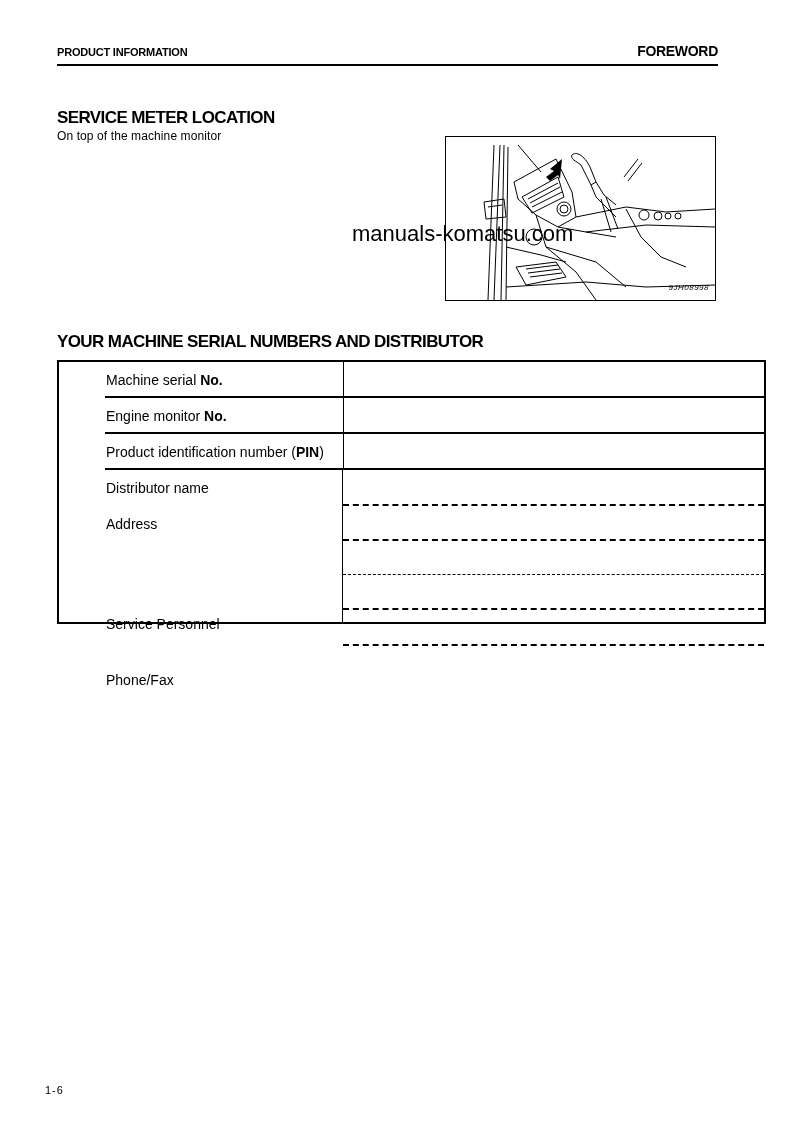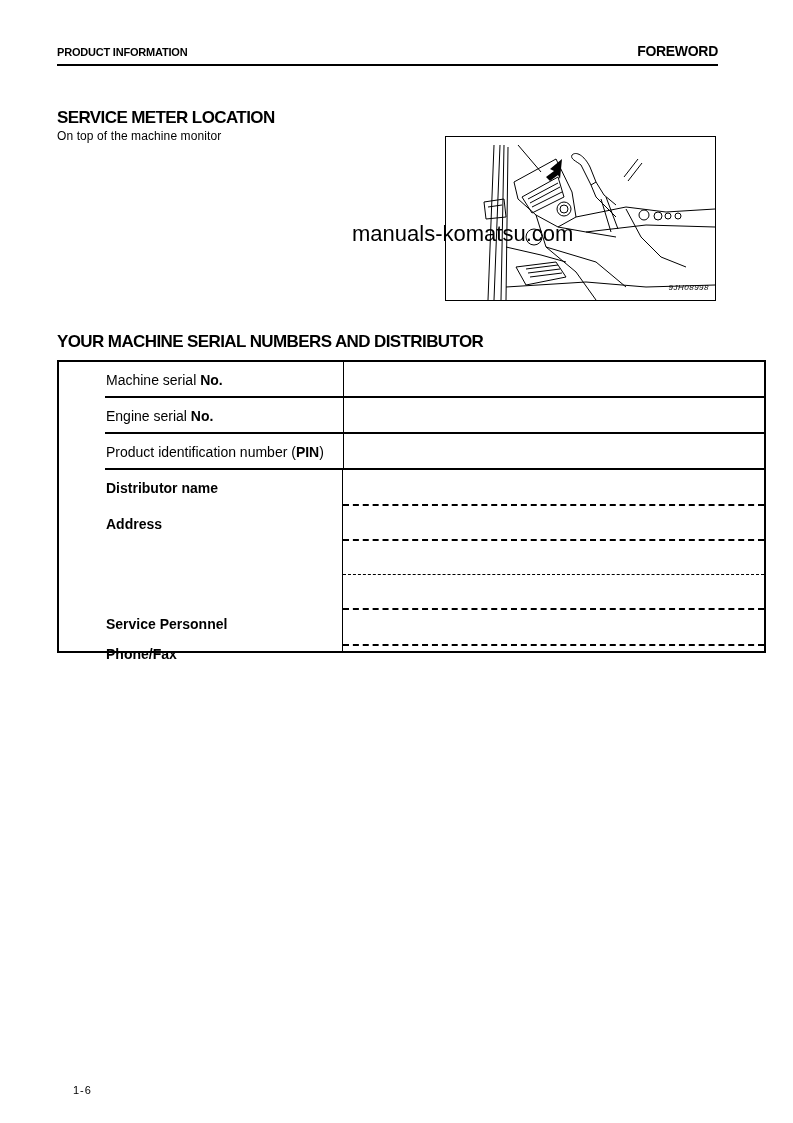--- a/index.html
+++ b/index.html
@@ -14,27 +14,27 @@
     .fig { position: absolute; left: 445px; top: 136px; width: 269px; height: 163px; border: 1px solid #000; overflow: hidden; font-style: italic; }
     .fig svg { position: absolute; left: 0; top: 0; }
     .fig-code { position: absolute; right: 6px; bottom: 8px; font-size: 8px; letter-spacing: 0.5px; }
     .watermark { position: absolute; left: 308px; top: 221px; font-size: 22px; color: #000; letter-spacing: 0px; margin-left: 44px; }
     .sec2 { top: 332px; }
     .tbl { position: absolute; left: 57px; top: 360px; width: 659px; border: 2px solid #000; border-bottom-width: 2px; padding-left: 46px; }
     .row { display: flex; border-bottom: 2px solid #000; height: 34px; }
     .row:last-child { border-bottom: none; }
     .cell-label { width: 237px; border-right: 1px solid #000; padding-left: 1px; font-size: 14px; line-height: 36px; white-space: nowrap; }
     .cell-value { flex: 1; }
-    .dist-block { display: flex; height: 181px; font-weight: bold; }
+    .dist-block { display: flex; height: 152px; }
     .dist-labels { width: 237px; border-right: 1px solid #000; position: relative; font-size: 14px; }
     .dist-labels span { position: absolute; left: 1px; }
     .dist-values { flex: 1; position: relative; }
     .dash { position: absolute; left: 0; right: 0; height: 0; border-top: 2px dashed #000; }
     .dash.thin { border-top-width: 1px; }
-    .pagenum { position: absolute; left: 73px; top: 1084px; font-size: 11px; letter-spacing: 1px; }
+    .pagenum { position: absolute; left: 45px; top: 1084px; font-size: 11px; letter-spacing: 1px; }
     b.strong { font-weight: bold; }
   </style>
 </head>
 <body>
 
 <div class="hdr-left">PRODUCT INFORMATION</div>
 <div class="hdr-right">FOREWORD</div>
 <div class="hdr-rule"></div>
 
 <div class="sec-title sec1">SERVICE METER LOCATION</div>
@@ -89,33 +89,33 @@
 <div class="watermark">manuals-komatsu.com</div>
 
 <div class="sec-title sec2">YOUR MACHINE SERIAL NUMBERS AND DISTRIBUTOR</div>
 
 <div class="tbl">
   <div class="row">
     <div class="cell-label"><span>Machine serial </span><b class="strong">No.</b></div>
     <div class="cell-value"></div>
   </div>
   <div class="row">
-    <div class="cell-label"><span>Engine serial </span><b class="strong">No.</b></div>
+    <div class="cell-label"><span>Engine monitor </span><b class="strong">No.</b></div>
     <div class="cell-value"></div>
   </div>
   <div class="row">
     <div class="cell-label"><span>Product identification number (</span><b class="strong">PIN</b><span>)</span></div>
     <div class="cell-value"></div>
   </div>
   <div class="dist-block">
     <div class="dist-labels">
       <span style="top:10px">Distributor name</span>
       <span style="top:46px">Address</span>
       <span style="top:146px">Service Personnel</span>
-      <span style="top:176px">Phone/Fax</span>
+      <span style="top:202px">Phone/Fax</span>
     </div>
     <div class="dist-values">
       <div class="dash" style="top:34px"></div>
       <div class="dash" style="top:69px"></div>
       <div class="dash thin" style="top:104px"></div>
       <div class="dash" style="top:138px"></div>
       <div class="dash" style="top:174px"></div>
     </div>
   </div>
 </div>

